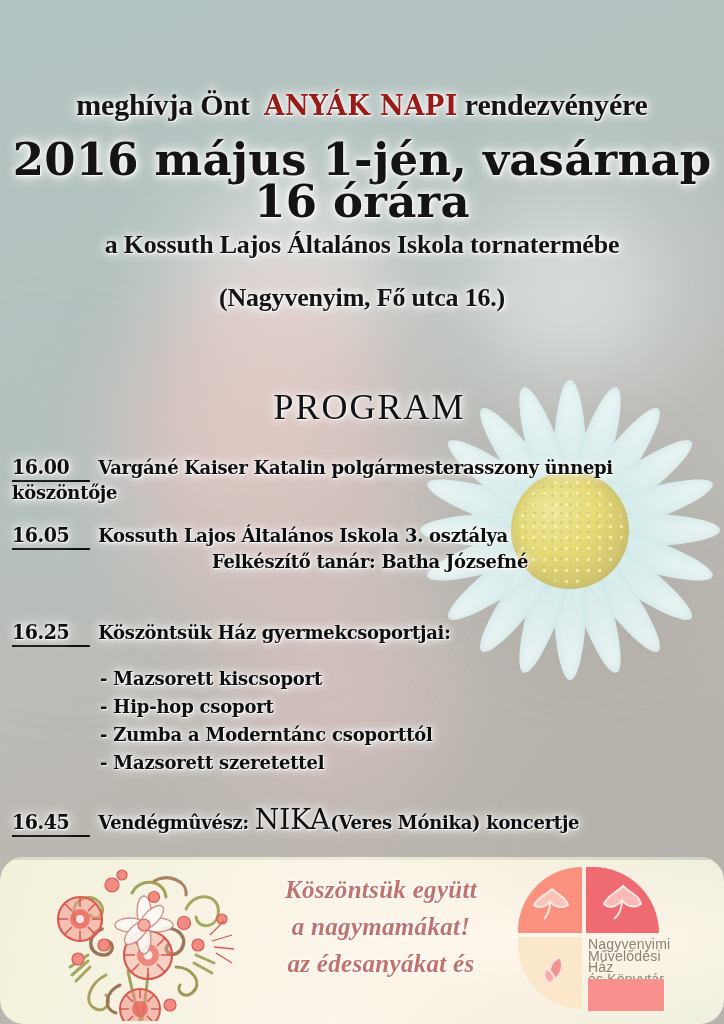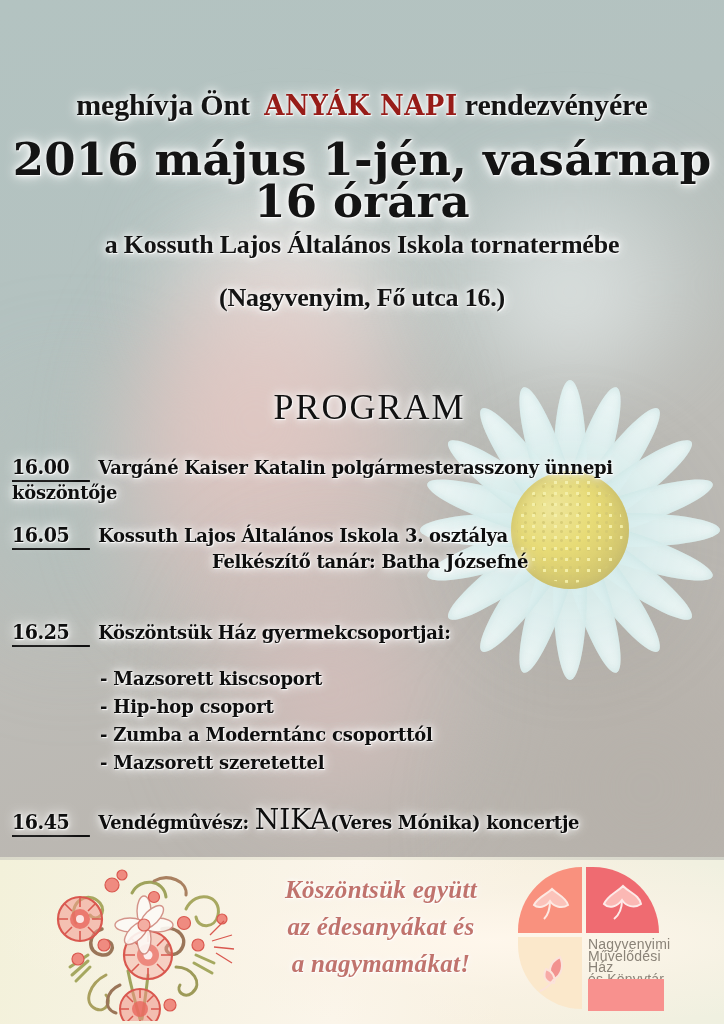--- a/index.html
+++ b/index.html
@@ -181,20 +181,21 @@
   }
   .bullets div{white-space:nowrap;}
 
   
   .banner{
     position:absolute;left:0;right:0;bottom:0;height:167px;
     background:
       radial-gradient(ellipse at 68% 50%, rgba(255,247,236,.95) 0%, rgba(250,243,230,.55) 40%, rgba(243,240,223,0) 72%),
       linear-gradient(100deg,#f3f1da 0%,#f6f2e2 22%,#fbf5ea 48%,#f7f0e0 70%,#eff0e0 100%);
     overflow:hidden;
+    border-radius:24px;
   }
   .banner-top-edge{
     position:absolute;left:0;right:0;top:0;height:3px;
     background:linear-gradient(90deg,rgba(215,214,200,.9),rgba(236,232,216,.7),rgba(205,206,196,.9));
   }
 
   
   .heart{
     position:absolute;left:36px;top:6px;width:215px;height:158px;
   }
@@ -390,22 +391,22 @@
           </g>
           <g stroke="#d9584f" stroke-width="1.3" fill="none">
             <path d="M176 78 L196 72 M178 84 L198 86 M180 90 L196 100 M174 72 L188 58"></path>
           </g>
         </g>
       </svg>
     </div>
 
     <div class="script">
       <div>Köszöntsük együtt</div>
+      <div>a nagymamákat!</div>
       <div>az édesanyákat és</div>
-      <div>a nagymamákat!</div>
     </div>
 
     <div class="logo">
       <div class="logo-q q-tl"></div>
       <div class="logo-q q-tr"></div>
       <div class="logo-q q-bl"></div>
 
       <div class="tulip t1">
         <svg viewBox="0 0 40 40" xmlns="http://www.w3.org/2000/svg">
           <path d="M20 6 C26 12 34 14 36 22 C30 26 22 24 18 18 C14 24 6 26 2 22 C6 14 14 12 20 6 Z" fill="#fbc3ba" stroke="#fde9e2" stroke-width="2"></path>

